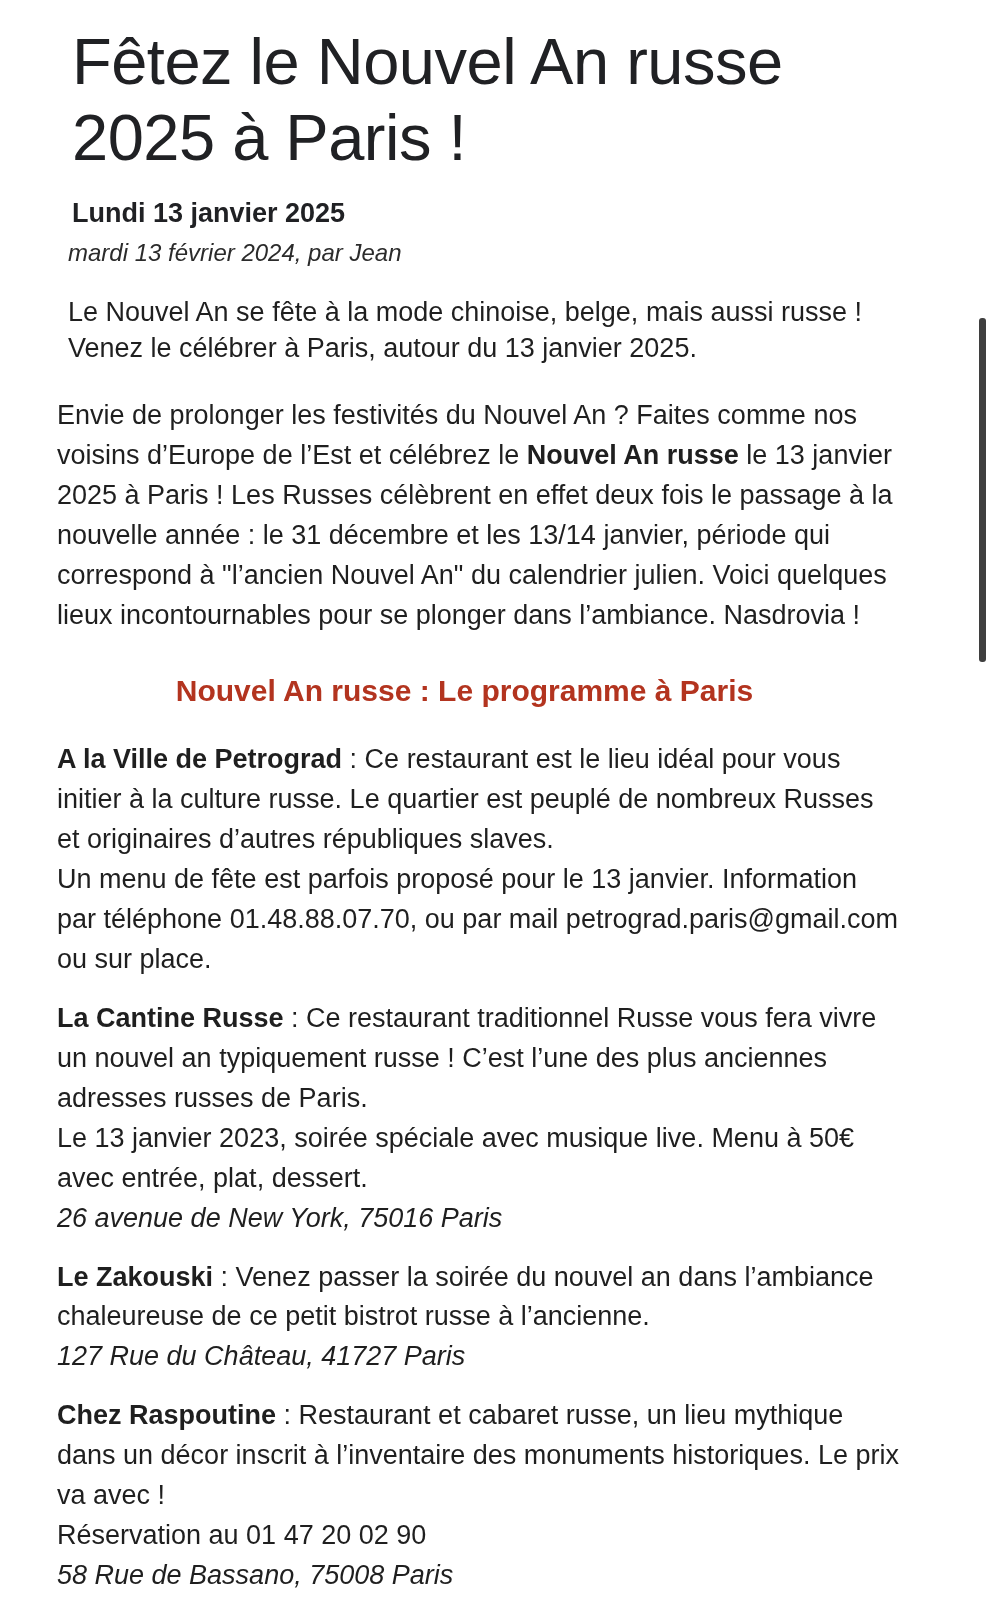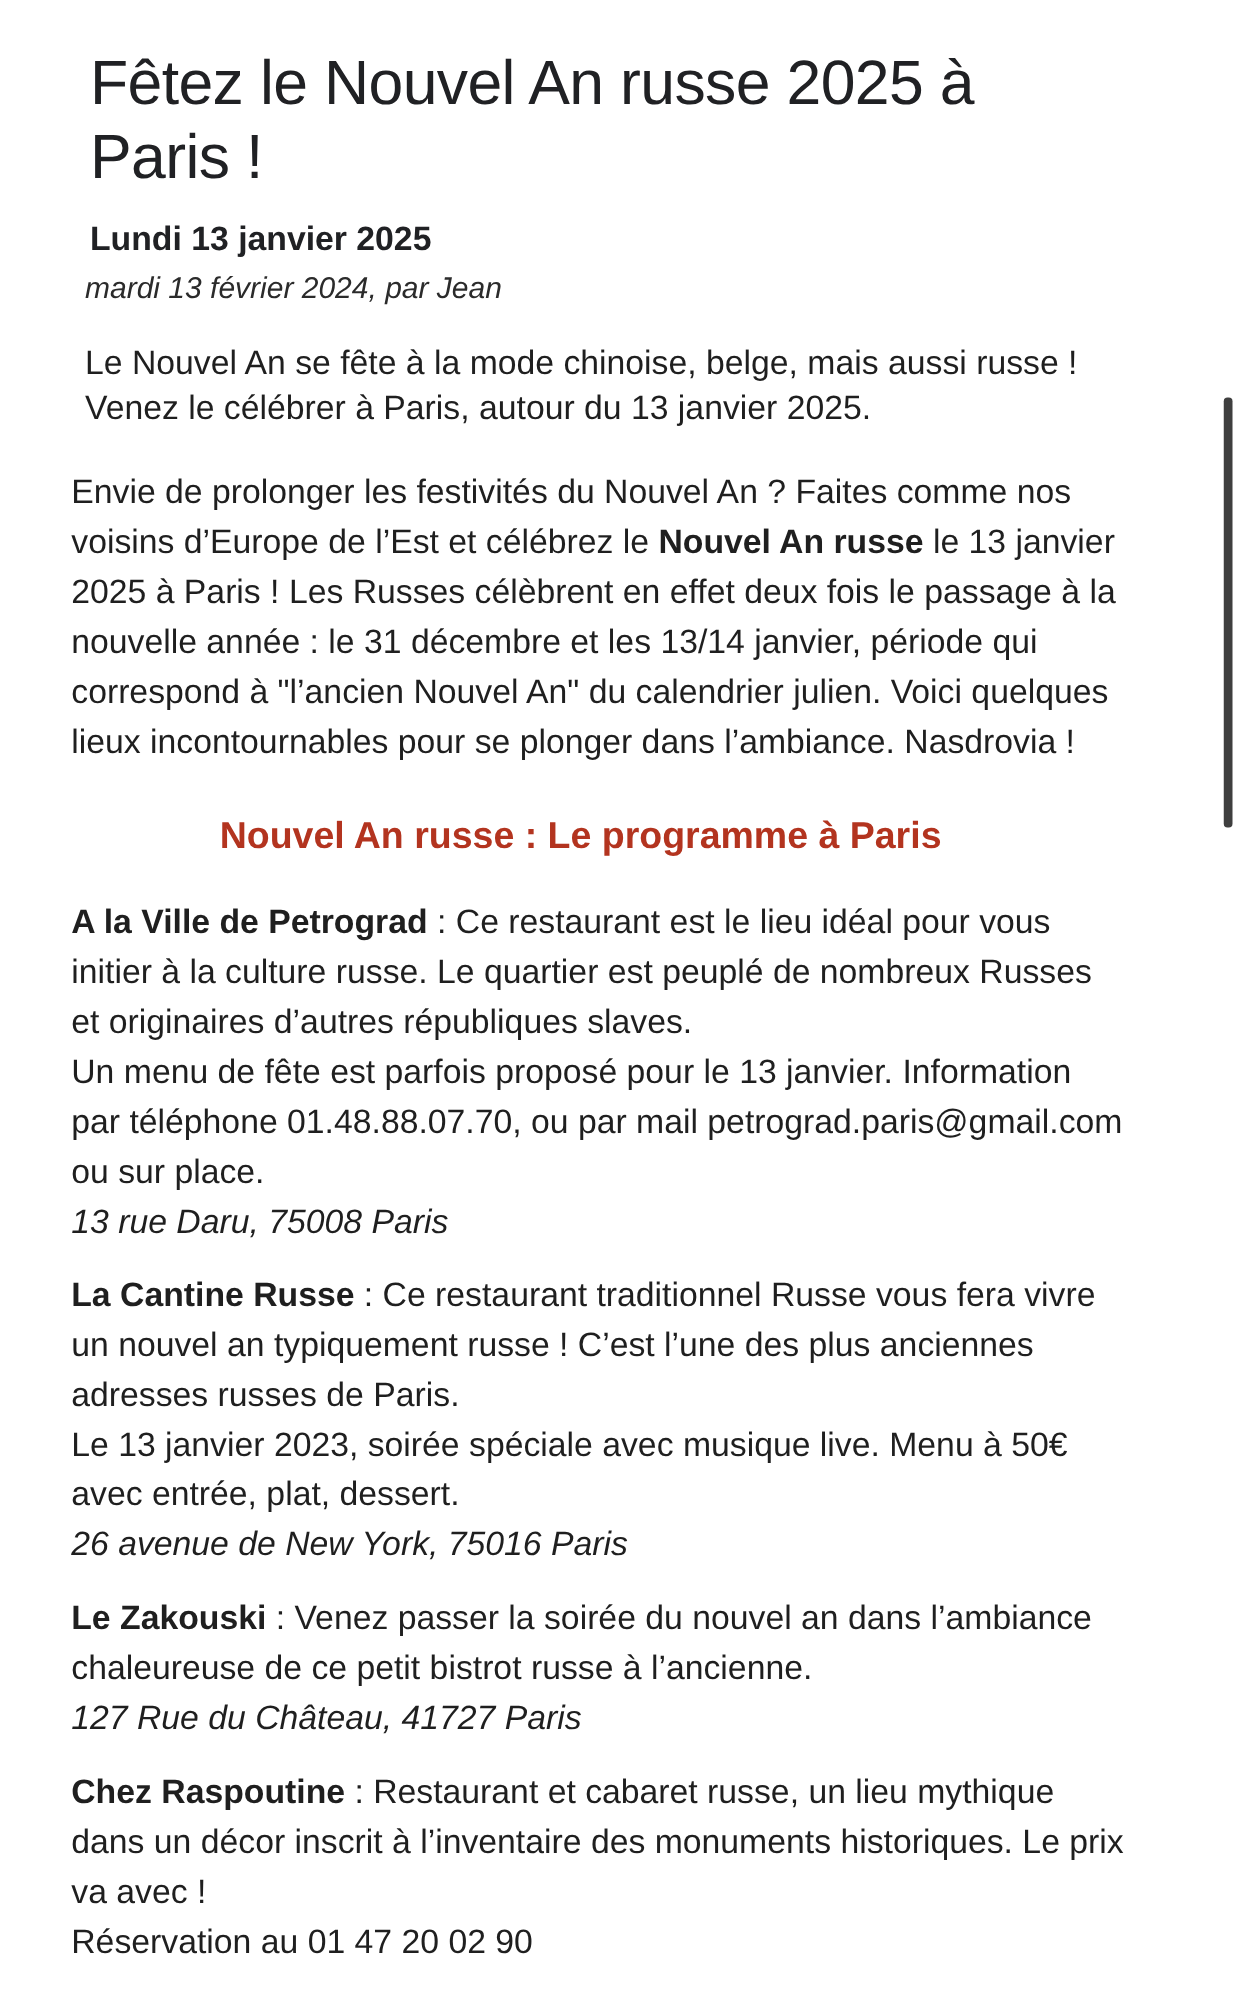--- a/index.html
+++ b/index.html
@@ -14,25 +14,25 @@
   .page {
     position: relative;
     width: 987px;
     min-height: 1605px;
     box-sizing: border-box;
     padding: 12px 85px 60px 57px;
     background: #ffffff;
     overflow: hidden;
   }
   .article-title {
-    font-size: 50px;
+    font-size: 65px;
     font-weight: 400;
     line-height: 1.17;
     letter-spacing: -0.5px;
-    margin: 25px 0 0 15px;
+    margin: 12px 0 0 15px;
     max-width: 800px;
     color: #202124;
   }
   .article-date {
     font-size: 27px;
     font-weight: 700;
     margin: 22px 0 0 15px;
     color: #202124;
   }
   .article-byline {
@@ -100,37 +100,37 @@
 
   <p class="intro">Le Nouvel An se fête à la mode chinoise, belge, mais aussi russe&nbsp;! Venez le célébrer à Paris, autour du 13 janvier 2025.</p>
 
   <p class="lead"><span>Envie de prolonger les festivités du Nouvel An&nbsp;? Faites comme nos voisins d’Europe de l’Est et célébrez le </span><strong>Nouvel An russe</strong><span> le 13 janvier 2025 à Paris&nbsp;! Les Russes célèbrent en effet deux fois le passage à la nouvelle année&nbsp;: le 31 décembre et les 13/14 janvier, période qui correspond à "l’ancien Nouvel An" du calendrier julien. Voici quelques lieux incontournables pour se plonger dans l’ambiance. Nasdrovia&nbsp;!</span></p>
 
   <h2 class="section-heading" style="color: rgb(179, 52, 31);">Nouvel An russe&nbsp;: Le programme à Paris</h2>
 
   <div class="venue">
     <p><strong class="venue-name">A la Ville de Petrograd</strong><span>&nbsp;: Ce restaurant est le lieu idéal pour vous initier à la culture russe. Le quartier est peuplé de nombreux Russes et originaires d’autres républiques slaves.</span></p>
     <p>Un menu de fête est parfois proposé pour le 13 janvier. Information par téléphone 01.48.88.07.70, ou par mail petrograd.paris@gmail.com ou sur place.</p>
-    <p class="venue-address">13 rue Daru, 75008 Paris</p>
   </div>
 
   <div class="venue">
     <p><strong class="venue-name">La Cantine Russe</strong><span>&nbsp;: Ce restaurant traditionnel Russe vous fera vivre un nouvel an typiquement russe&nbsp;! C’est l’une des plus anciennes adresses russes de Paris.</span></p>
     <p>Le 13 janvier 2023, soirée spéciale avec musique live. Menu à 50€ avec entrée, plat, dessert.</p>
     <p class="venue-address">26 avenue de New York, 75016 Paris</p>
   </div>
 
   <div class="venue">
     <p><strong class="venue-name">Le Zakouski</strong><span>&nbsp;: Venez passer la soirée du nouvel an dans l’ambiance chaleureuse de ce petit bistrot russe à l’ancienne.</span></p>
     <p></p>
     <p class="venue-address">127 Rue du Château, 41727 Paris</p>
   </div>
 
   <div class="venue">
     <p><strong class="venue-name">Chez Raspoutine</strong><span>&nbsp;: Restaurant et cabaret russe, un lieu mythique dans un décor inscrit à l’inventaire des monuments historiques. Le prix va avec&nbsp;!</span></p>
     <p>Réservation au 01 47 20 02 90</p>
+    <p class="venue-address">58 Rue de Bassano, 75008 Paris</p>
   </div>
 
   <div class="scrollbar-track">
     <div class="scrollbar-thumb"></div>
   </div>
 
 </main>
 
 </body></html>

